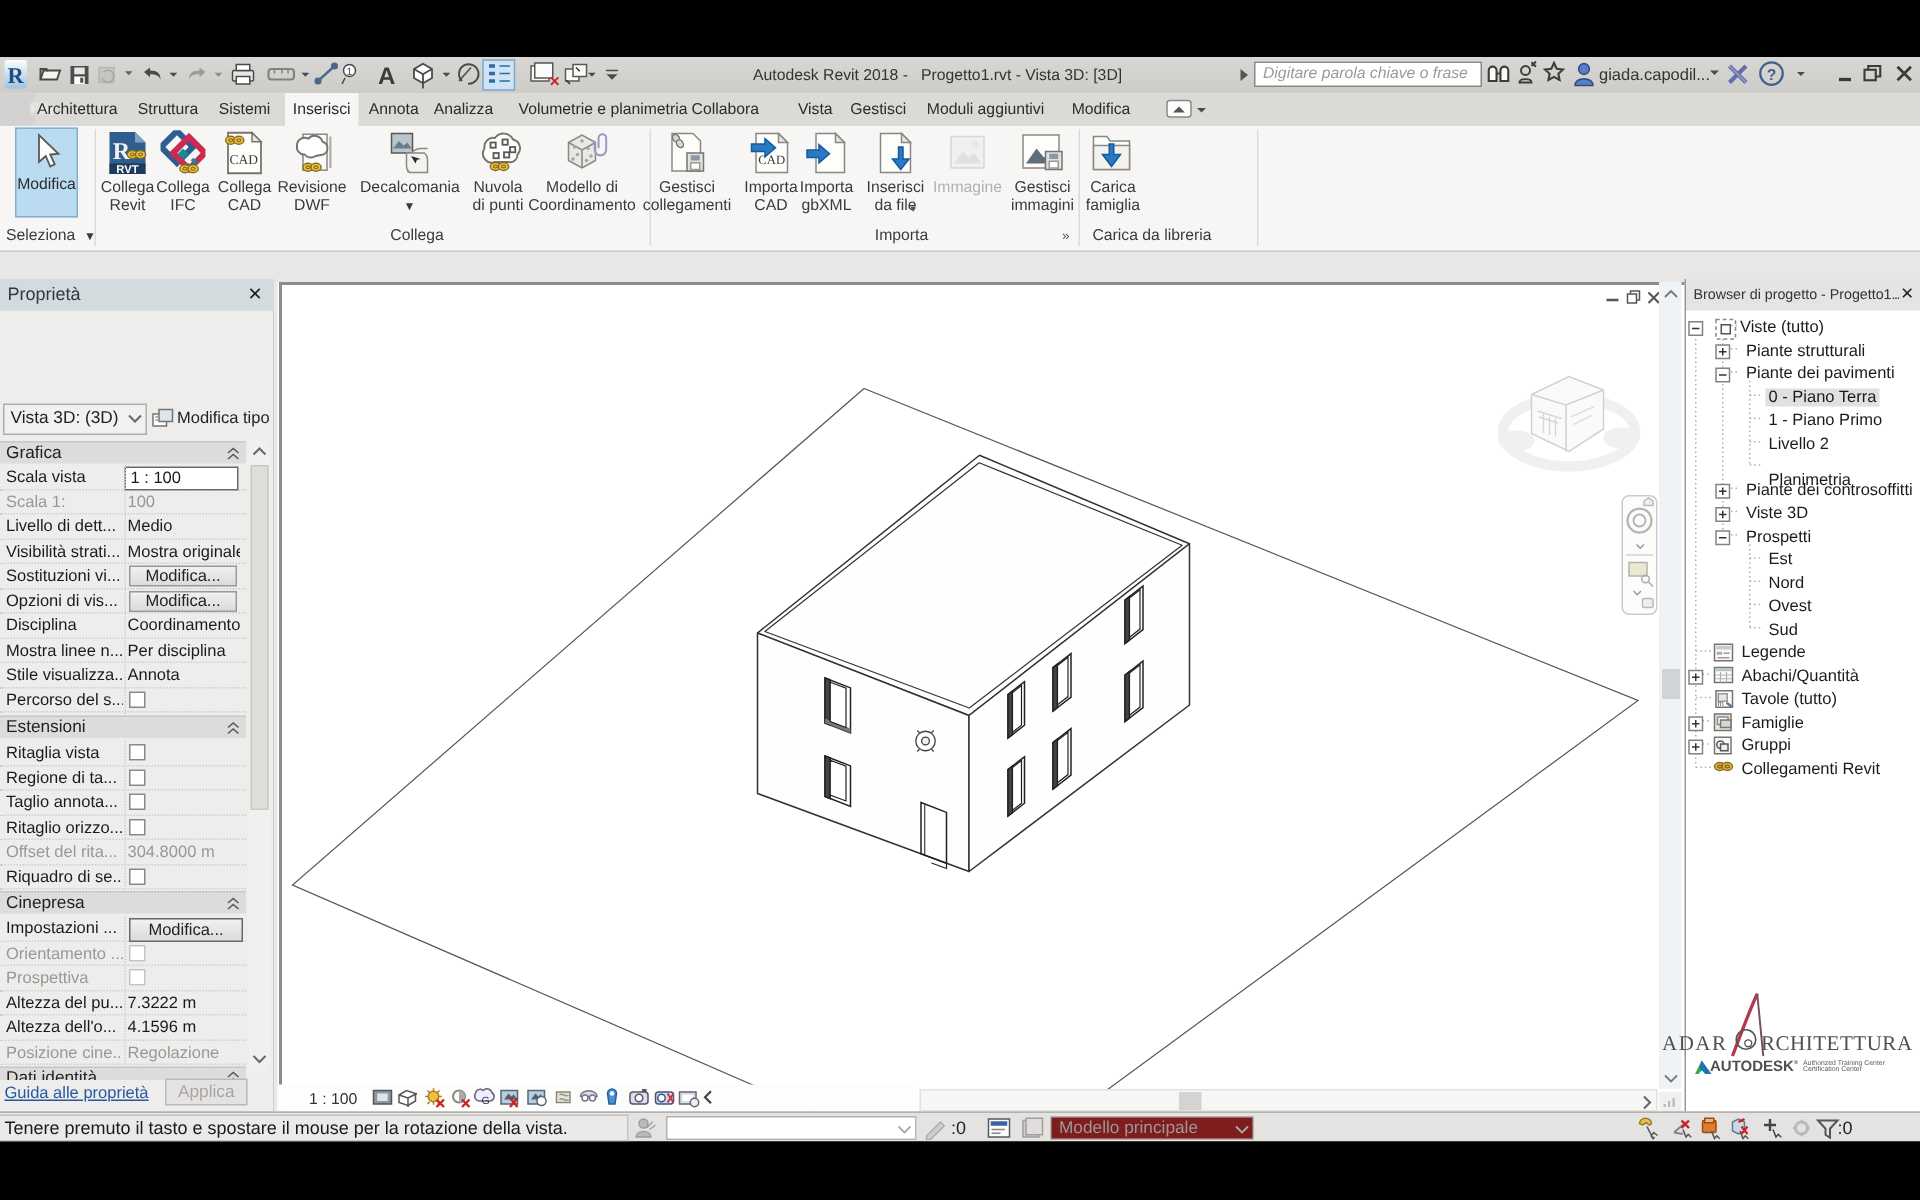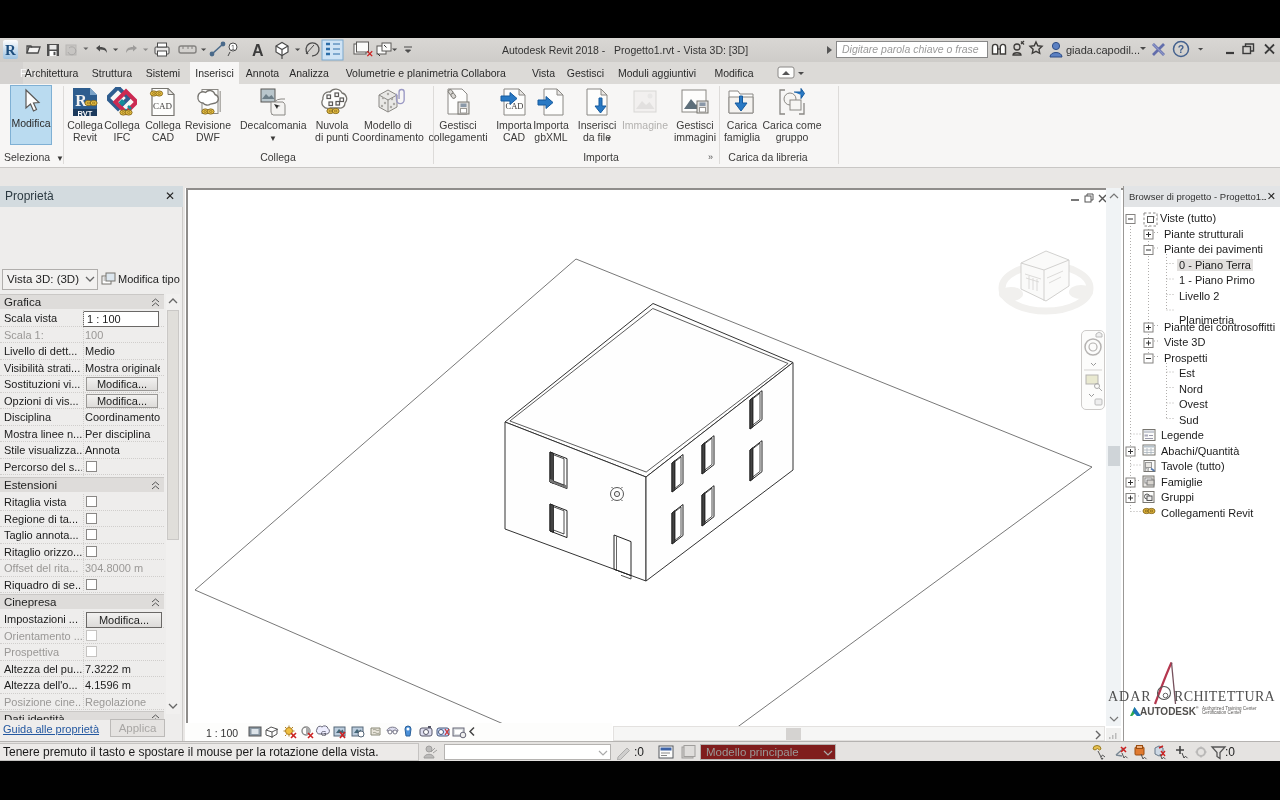--- a/index.html
+++ b/index.html
@@ -356,26 +356,20 @@
         <rect x="19.5" y="15.5" width="6" height="3.5" fill="#8a98a8"></rect>
         <rect x="19.5" y="20.5" width="6" height="4.5" fill="#fff" stroke="#9a9894"></rect>
   </svg>Gestisci<br>immagini</div>
   
   <div class="rbtn" style="left:718px;width:48px;"><svg class="ic" width="30" height="30">
     <path d="M2 4 h9 l2 3 h13 v19 h-24 z" fill="#fdfdfc" stroke="#8a8884"></path>
     <path d="M2 10 h24 v16 h-24 z" fill="#f4f2ef" stroke="#8a8884"></path>
     <path d="M14 9 v7 h4.5 l-6 8 -6 -8 h4.5 v-7 z" fill="#2979c4" stroke="#155a9e" transform="translate(1.5,0)"></path>
   </svg>Carica<br>famiglia</div>
   
-  <div class="rbtn" style="left:751px;width:82px;"><svg class="ic" width="30" height="30">
-    <path d="M8 3 h-5 v24 h5 M22 27 h5 v-11" fill="none" stroke="#8a8884" stroke-width="1.3"></path>
-    <circle cx="13" cy="12" r="6" fill="#f6f5f3" stroke="#8a8884"></circle>
-    <rect x="13" y="13" width="11" height="10" fill="#f6f5f3" stroke="#8a8884"></rect>
-    <path d="M17 6 h7 v-3.5 l3.5 5 -3.5 5 v-3.5" fill="#2979c4" stroke="#155a9e" transform="translate(0,-1)"></path>
-  </svg>Carica come<br>gruppo</div>
   <div class="glabel" style="left:228px;width:100px;">Collega</div>
   <div class="glabel" style="left:551px;width:100px;">Importa</div>
   <div class="abs" style="left:708px;top:68px;font-size:9px;color:#555;">»</div>
   <div class="glabel" style="left:718px;width:100px;">Carica da libreria</div>
 </div>
 <div id="main">
   <div id="props">
       <div class="hdr">Proprietà <span style="position:absolute;right:8px;top:0;color:#222;font-size:12px;">✕</span></div>
     <div id="combo2">Vista 3D: (3D)<svg class="abs" style="right:2px;top:5px;" width="10" height="8">
           <path d="M1 2 l4 4 4-4" stroke="#666" fill="none" stroke-width="1.3"></path>

